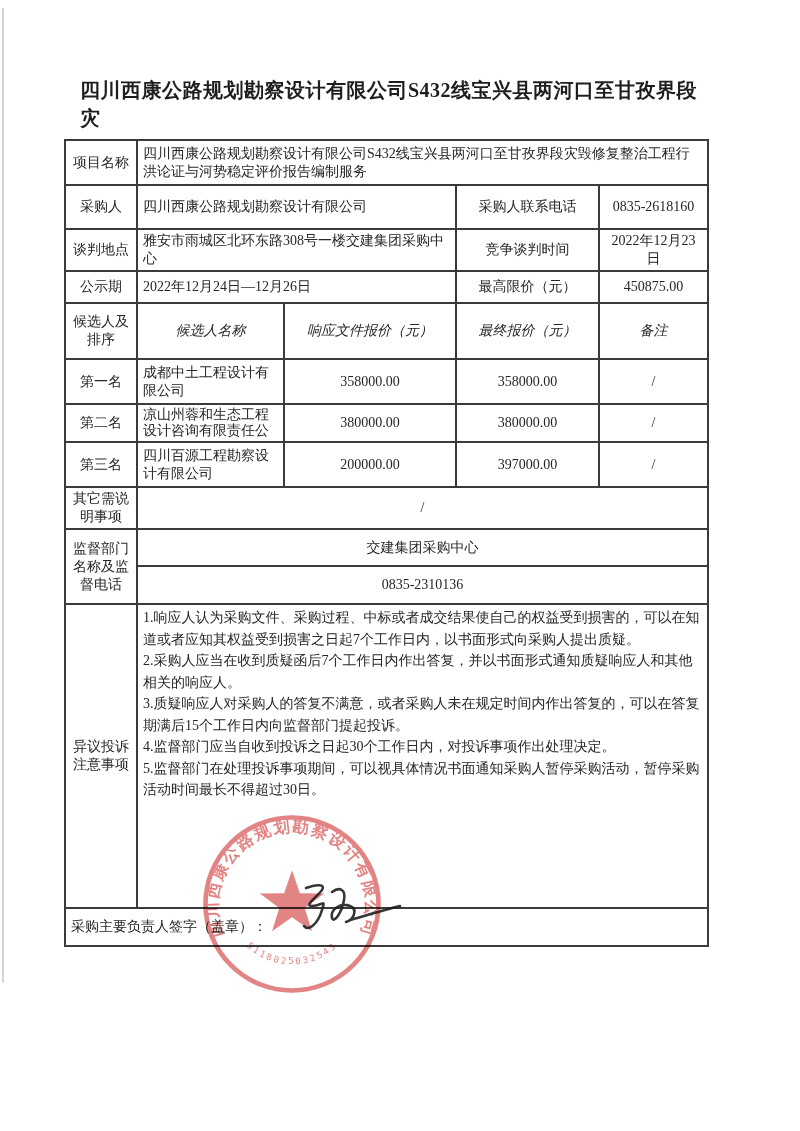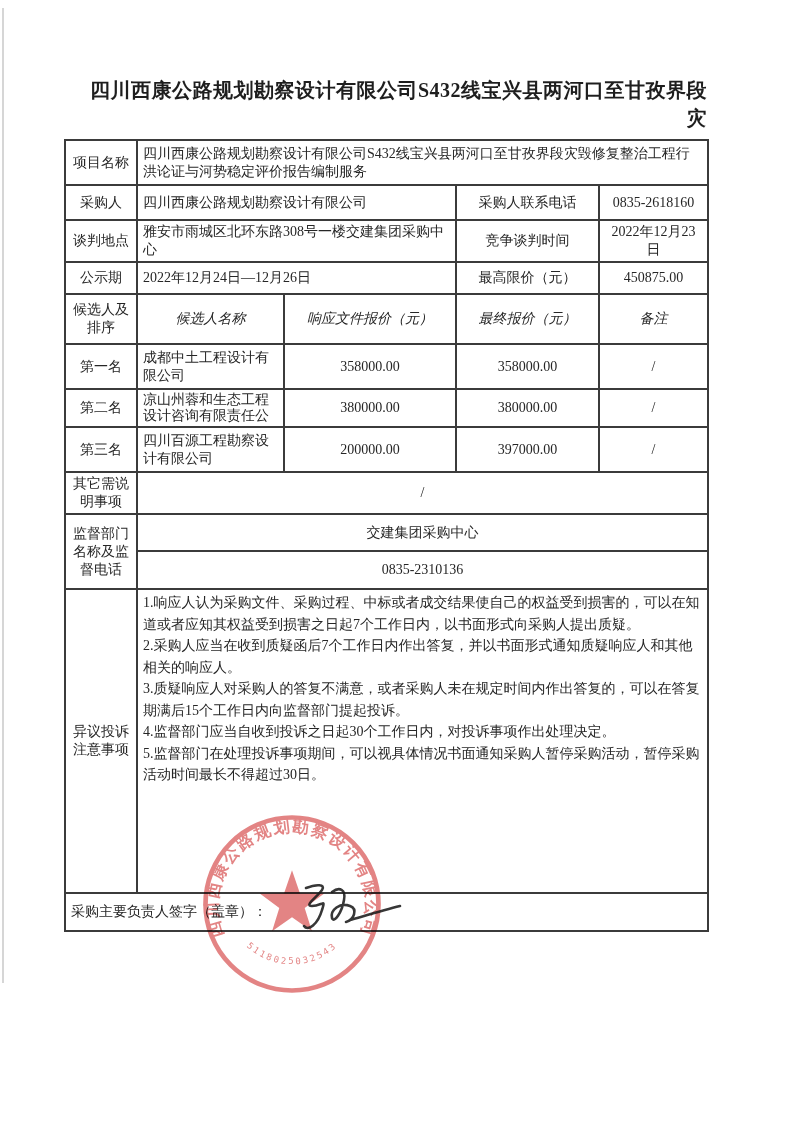--- a/index.html
+++ b/index.html
@@ -3,21 +3,21 @@
 <meta charset="utf-8">
 <style>
   html,body{margin:0;padding:0;}
   body{
     width:800px;height:1131px;position:relative;background:#ffffff;
     font-family:"Liberation Serif","DejaVu Serif",serif;color:#232323;
     overflow:hidden;
   }
   .scan-edge{position:absolute;left:2px;top:8px;width:2px;height:975px;background:#d6d6d6;}
   .doc{position:absolute;left:64px;top:76px;width:643px;}
-  .title{font-size:20px;font-weight:bold;text-align:right;line-height:28px;letter-spacing:.5px;color:#1e1e1e;margin-left:16px;}
+  .title{font-size:20px;font-weight:bold;text-align:left;line-height:28px;letter-spacing:.5px;color:#1e1e1e;margin-left:16px;}
   table.main{border-collapse:collapse;table-layout:fixed;width:643px;margin-top:7px;}
   table.main td{
     border:2px solid #3b3b3b;padding:2px 5px;font-size:14px;color:#262626;
     line-height:18px;overflow:hidden;
   }
   td.lbl{vertical-align:middle;text-align:center;}
   td.ctr{text-align:center;vertical-align:middle;}
   td.lft{text-align:left;vertical-align:middle;}
   td.hdr{text-align:center;vertical-align:middle;font-style:italic;}
   td.obj-cell{vertical-align:top;text-align:left;padding-top:4px;border-radius:22px;}
@@ -44,42 +44,42 @@
         <col style="width:143px">
         <col style="width:109px">
     </colgroup>
 
     <tbody>
         <tr style="height:45px">
       <td class="lbl">项目名称</td>
       <td colspan="4" class="lft proj-val">四川西康公路规划勘察设计有限公司S432线宝兴县两河口至甘孜界段灾毁修复整治工程行洪论证与河势稳定评价报告编制服务</td>
     </tr>
 
-    <tr style="height:35px">
+    <tr style="height:44px">
       <td class="lbl">采购人</td>
       <td colspan="2" class="lft">四川西康公路规划勘察设计有限公司</td>
       <td class="ctr">采购人联系电话</td>
       <td class="ctr">0835-2618160</td>
     </tr>
 
     <tr style="height:40px">
       <td class="lbl">谈判地点</td>
       <td colspan="2" class="lft proj-val">雅安市雨城区北环东路308号一楼交建集团采购中心</td>
       <td class="ctr">竞争谈判时间</td>
       <td class="ctr">2022年12月23日</td>
     </tr>
 
     <tr style="height:32px">
       <td class="lbl">公示期</td>
       <td colspan="2" class="lft">2022年12月24日—12月26日</td>
       <td class="ctr">最高限价（元）</td>
       <td class="ctr">450875.00</td>
     </tr>
 
-    <tr style="height:50px">
+    <tr style="height:56px">
       <td class="lbl">候选人及排序</td>
       <td class="hdr">候选人名称</td>
       <td class="hdr">响应文件报价（元）</td>
       <td class="hdr">最终报价（元）</td>
       <td class="hdr">备注</td>
     </tr>
 
     <tr style="height:45px">
       <td class="lbl">第一名</td>
       <td class="lft">成都中土工程设计有限公司</td>

